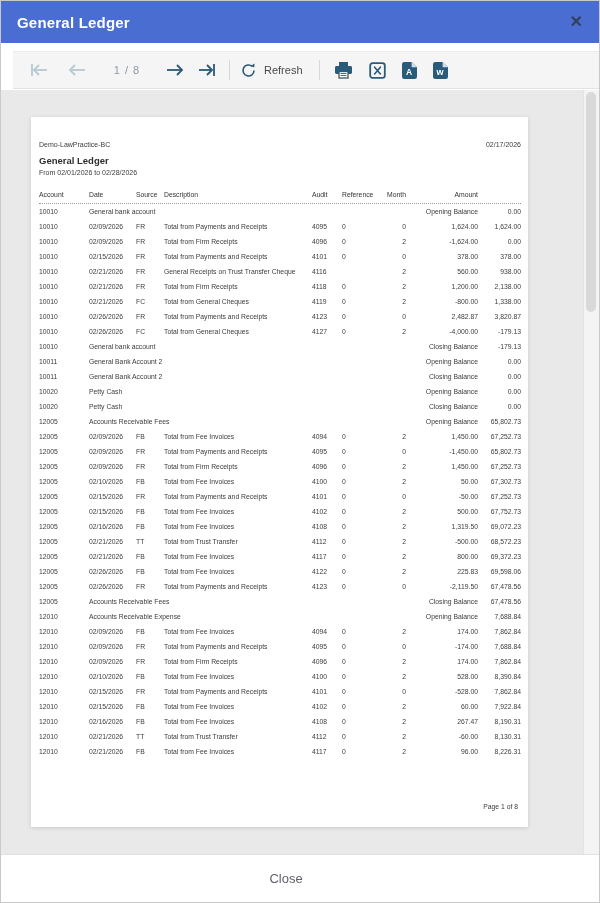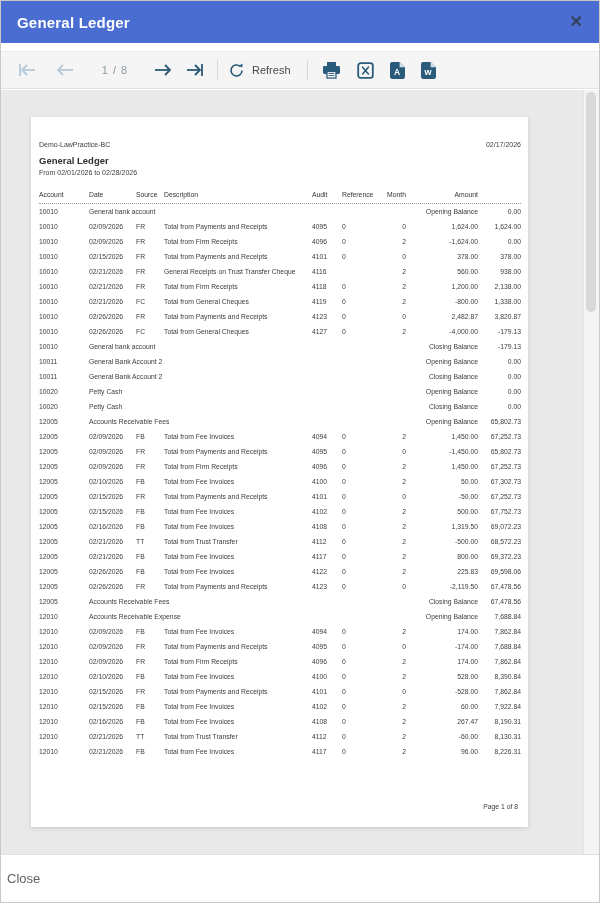--- a/index.html
+++ b/index.html
@@ -11,21 +11,21 @@
   
   .titlebar{
     position:absolute;top:0;left:0;right:0;height:42px;background:#4a6dd1;
     display:flex;align-items:center;justify-content:space-between;
     padding:0 16px;box-sizing:border-box;
   }
   .titlebar .title{color:#fff;font-size:15px;font-weight:700;letter-spacing:.2px;}
   .close-x{color:#33415c;font-size:16px;font-weight:700;cursor:pointer;line-height:1;}
   
   .toolbar{
-    position:absolute;top:50px;left:0;right:0;height:38px;background:#f5f5f5;
+    position:absolute;top:50px;left:12px;right:0;height:38px;background:#f5f5f5;
     border-top:1px solid #ececec;border-bottom:1px solid #e2e2e2;
     display:flex;align-items:center;padding-left:14px;box-sizing:border-box;
   }
   .tb-btn{display:flex;align-items:center;justify-content:center;cursor:pointer;background:none;border:none;padding:2px;}
   .tb-btn.disabled{cursor:default;}
   .page-ind{margin-left:16px;width:44px;text-align:center;font-size:11px;color:#8b9aa6;letter-spacing:1px;}
   .tb-div{width:1px;height:20px;background:#d8d8d8;margin-left:10px;}
   .refresh-label{margin-left:5px;font-size:11px;color:#4a4a4a;cursor:pointer;}
   
   .preview{
@@ -54,21 +54,21 @@
   }
   .thead{margin-top:15px;padding-bottom:4px;border-bottom:1px dotted #9a9a9a;color:#333;}
   .trow{min-height:15px;padding-top:4px;box-sizing:border-box;}
   .trow.brow{grid-template-columns:50px 223px 166px 43px;}
   .r{text-align:right;}
   .page-num{position:absolute;bottom:17px;right:10px;font-size:6.8px;color:#3c3c3c;}
   
   .modal-footer{
     position:absolute;bottom:0;left:0;right:0;height:48px;background:#fff;
     border-top:1px solid #e0e0e0;display:flex;align-items:center;
-    justify-content:flex-start;padding-right:28px;box-sizing:border-box;
+    justify-content:center;padding-right:28px;box-sizing:border-box;
   }
   .close-btn{color:#5f6368;font-size:13px;cursor:pointer;background:none;border:none;font-family:"Liberation Sans",sans-serif;}
 </style>
 </head>
 <body>
 
 <div class="titlebar">
   <span class="title">General Ledger</span>
   <span class="close-x">✕</span>
 </div>

